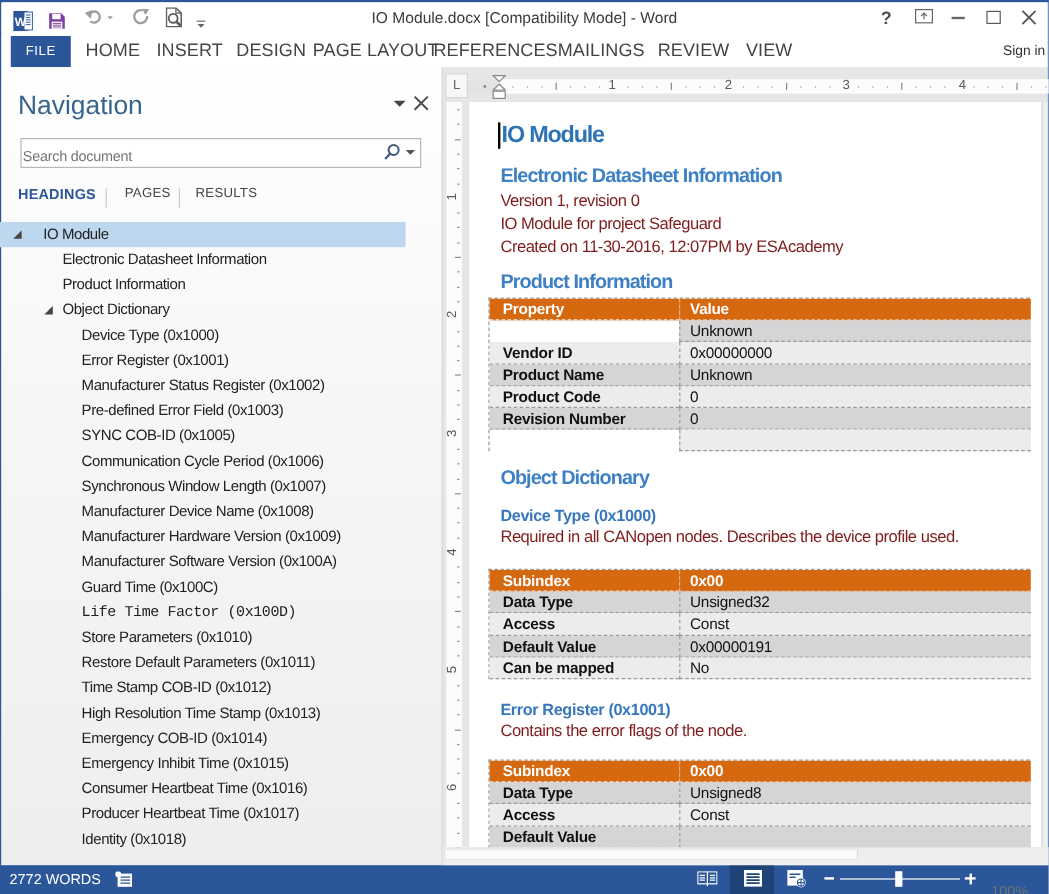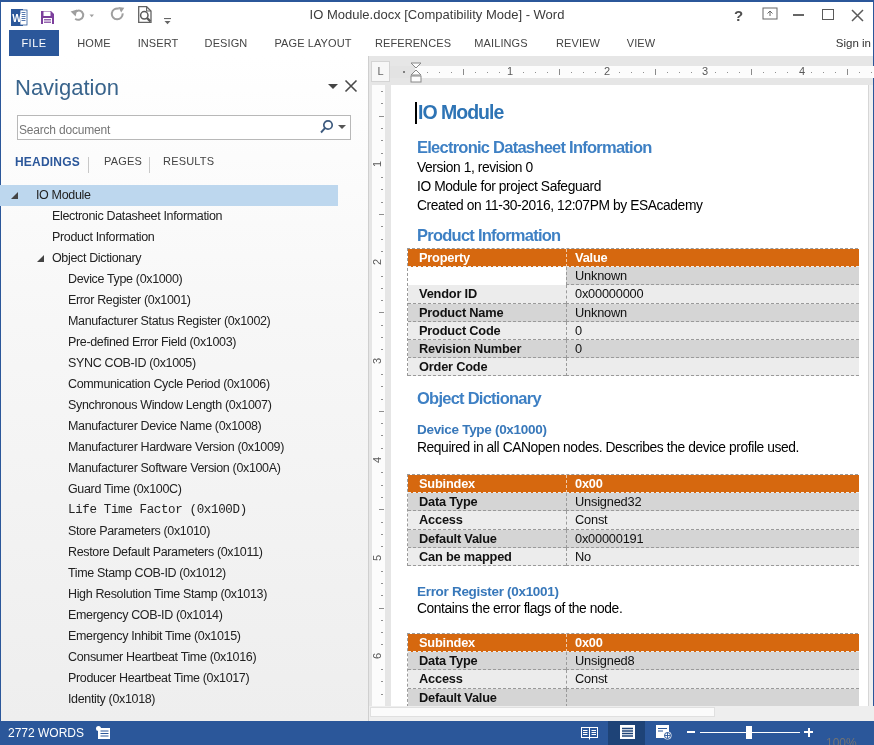--- a/index.html
+++ b/index.html
@@ -14,21 +14,21 @@
 
 
 #titlebar { left:1px; top:2px; width:872px; height:26px; background:#fff; }
 #title { left:0; top:7px; width:874px; text-align:center; font-size:13px; color:#3b3b3b; }
 .winctl { top:6px; color:#666; font-size:15px; }
 
 
 #tabrow { left:1px; top:28px; width:872px; height:28px; background:#fff; }
 #filetab { left:9px; top:30px; width:50px; height:26px; background:#2b579a; color:#fff;
   font-size:11px; text-align:center; line-height:26px; letter-spacing:0.5px; }
-.rtab { top:30px; height:26px; line-height:26px; font-size:11px; color:#444; letter-spacing:0.1px; transform:translateX(-50%); }
+.rtab { top:30px; height:26px; line-height:26px; font-size:15px; color:#444; letter-spacing:0.1px; transform:translateX(-50%); }
 #signin { right:3px; top:30px; height:26px; line-height:26px; font-size:11.5px; color:#333; }
 
 
 #navpane { left:1px; top:56px; width:367px; height:665px;
   background:linear-gradient(#ffffff, #f7f7f7 40%, #eeeeee); }
 #navsep { left:368px; top:56px; width:1px; height:665px; background:#cfcfcf; }
 #navtitle { left:15px; top:75px; font-size:22px; color:#39648c; font-weight:400; }
 #navdd { left:328px; top:84px; width:0; height:0; border-left:5px solid transparent; border-right:5px solid transparent; border-top:5px solid #444; }
 
 #searchbox { left:17px; top:115px; width:334px; height:25px; background:#fff; border:1px solid #b8b8b8; }
@@ -57,21 +57,21 @@
 
 #page { left:391px; top:85px; width:477px; height:621px; background:#fff; }
 #scrollstrip { left:868px; top:85px; width:5px; height:621px; background:#f0f0f0; border-left:1px solid #d6d6d6; }
 #botstrip { left:369px; top:706px; width:505px; height:15px; background:#eeeeee; z-index:6; }
 #hthumb { left:370px; top:707px; width:345px; height:10px; background:#fbfbfb; border:1px solid #e0e0e0; z-index:7; }
 
 
 .h1 { position:absolute; font-size:19.5px; font-weight:bold; color:#2e74b5; letter-spacing:-1px; }
 .h2 { position:absolute; font-size:16.5px; font-weight:bold; color:#3e80c4; letter-spacing:-0.75px; }
 .h3 { position:absolute; font-size:13.5px; font-weight:bold; color:#3878ba; letter-spacing:-0.3px; }
-.body { position:absolute; font-size:13.8px; color:#000000; letter-spacing:-0.4px; }
+.body { position:absolute; font-size:13.8px; color:#7f1d1d; letter-spacing:-0.4px; }
 
 
 .wtable { position:absolute; left:407px; width:451px; }
 .wrow { position:relative; width:512px; height:18.2px; font-size:12.8px; line-height:18.2px; white-space:nowrap; letter-spacing:-0.2px; }
 .wrow .c1 { position:absolute; left:0; top:0; width:158px; height:18.2px; padding-left:11px; font-weight:bold; color:#111; border-bottom:1px dashed #9a9a9a; }
 .wrow .c2 { position:absolute; left:158px; top:0; width:293px; height:18.2px; padding-left:8px; color:#111; border-bottom:1px dashed #9a9a9a; border-left:1px dashed #9a9a9a; }
 .wrow.hd .c1, .wrow.hd .c2 { background:#d6680f; color:#fff; border-bottom:1px dashed #ededed; font-weight:bold; }
 .wrow.hd .c2 { border-left-color:#efccae; }
 .wrow.d .c1, .wrow.d .c2 { background:#d5d5d5; }
 .wrow.l .c1, .wrow.l .c2 { background:#ececec; }
@@ -337,21 +337,20 @@
     </div>
   <div class="wrow l">
       <div class="c1">Product Code</div>
       <div class="c2">0</div>
     </div>
   <div class="wrow d">
       <div class="c1">Revision Number</div>
       <div class="c2">0</div>
     </div>
   <div class="wrow l">
-      <div class="c1">Order Code</div>
       <div class="c2"></div>
     </div>
 </div>
 
 <div class="h2" style="left:417px; top:389px;">Object Dictionary</div>
 <div class="h3" style="left:417px; top:422px;">Device Type (0x1000)</div>
 <div class="body" style="left:417px; top:440px;">Required in all CANopen nodes. Describes the device profile used.</div>
 
 <div class="wtable" style="top:474px;">
   <div class="wrow hd">

